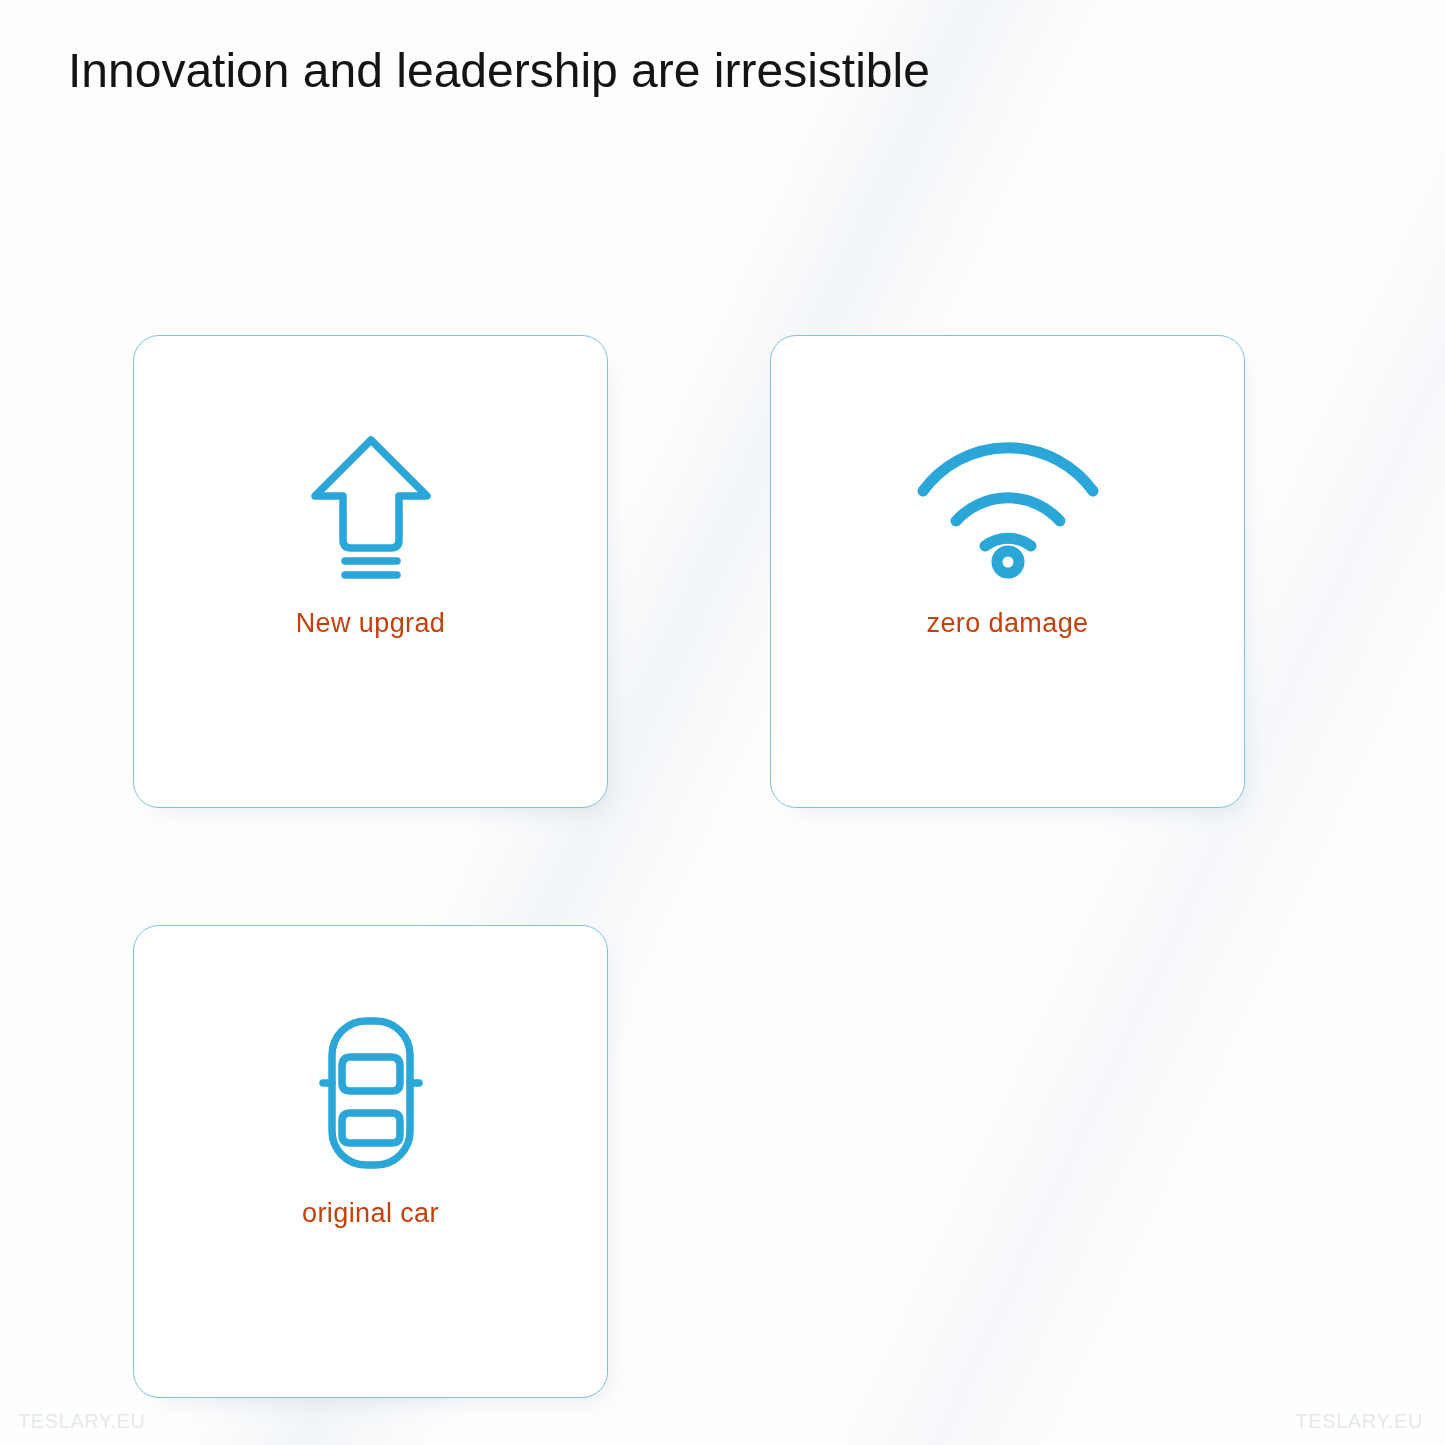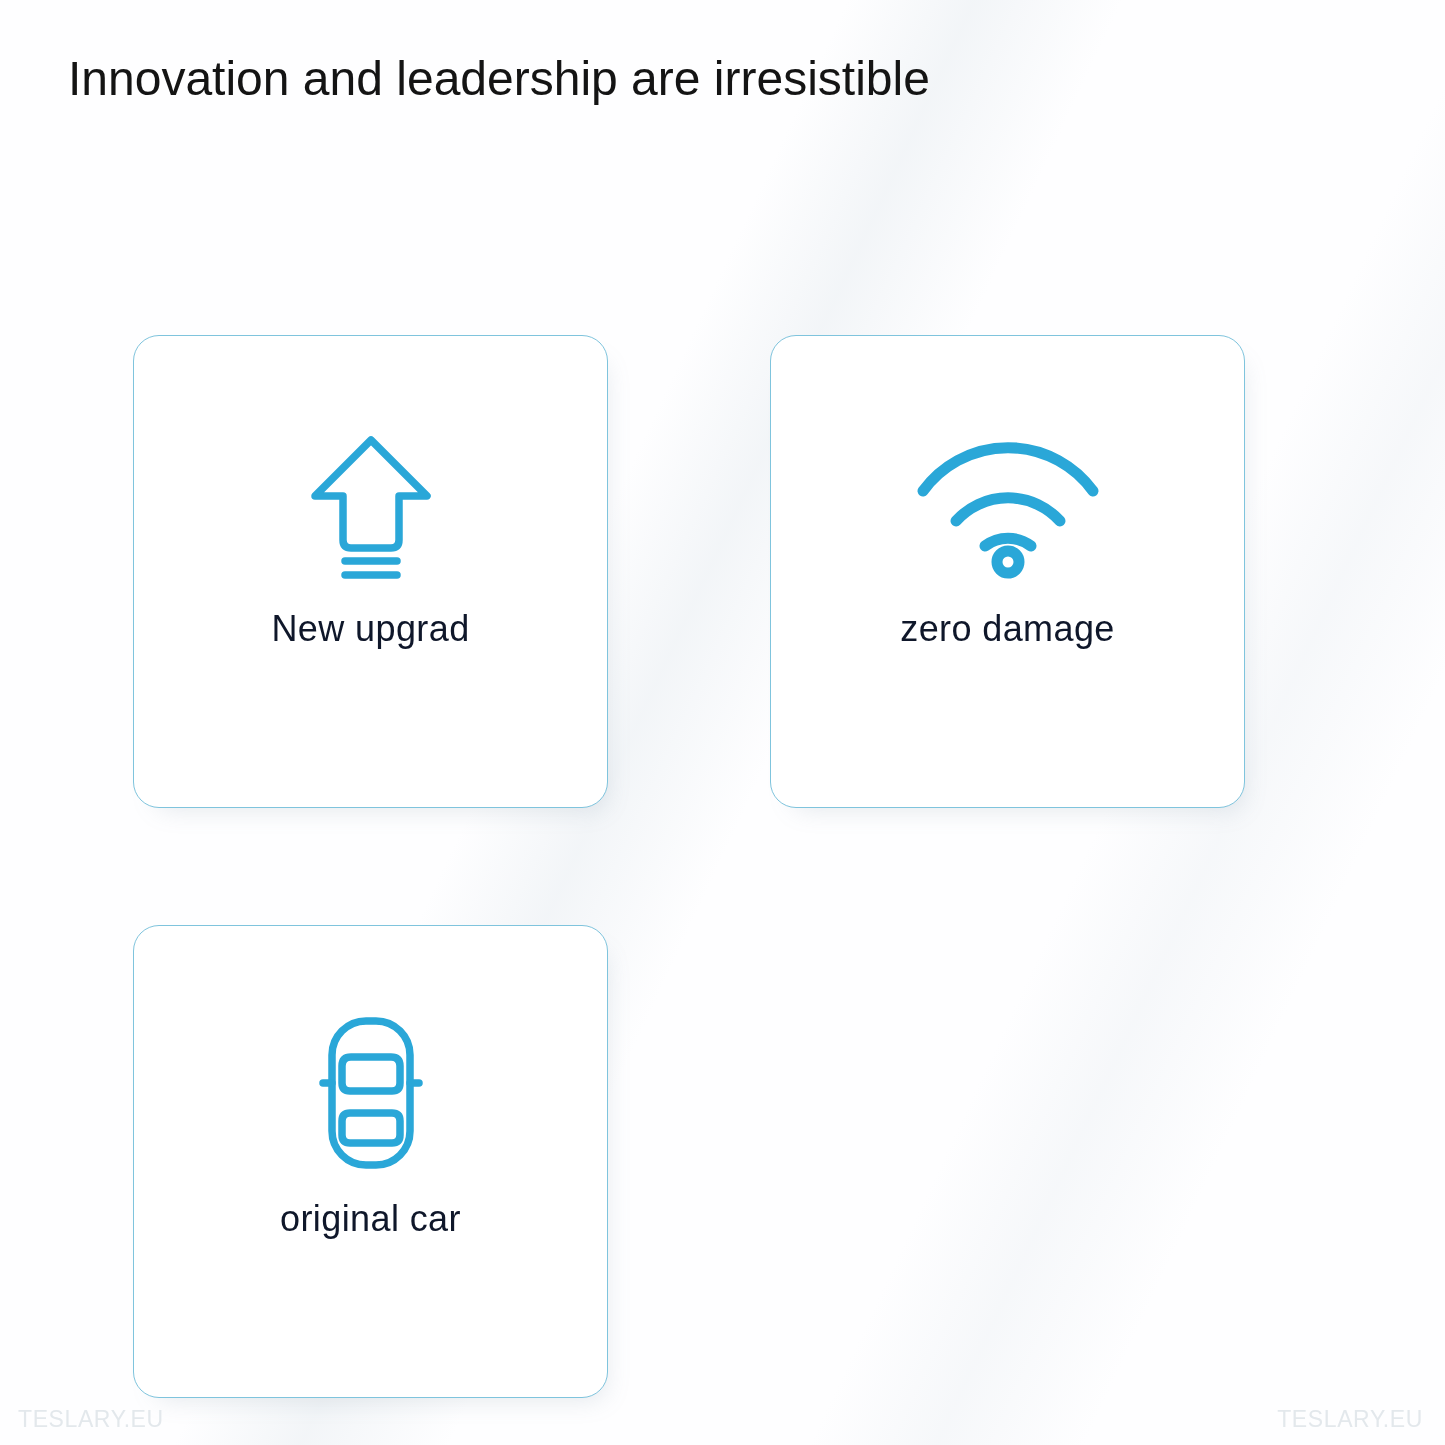--- a/index.html
+++ b/index.html
@@ -42,21 +42,21 @@
     font-size: 78px;
     font-weight: 700;
     line-height: 0.97;
     letter-spacing: -1px;
     color: #111111;
     white-space: nowrap;
     font-stretch: condensed;
   }
   .headline-2 { margin-top: 4px; }
   .subhead {
-    margin-top: 20px;
+    margin-top: 12px;
     font-size: 48px;
     font-weight: 400;
     line-height: 1.05;
     color: #141414;
     white-space: nowrap;
   }
 
   
   .grid {
     position: absolute;
@@ -88,35 +88,35 @@
     align-items: center;
   }
   .icon-box {
     height: 150px;
     display: flex;
     align-items: center;
     justify-content: center;
   }
   .card-label {
     margin-top: 30px;
-    font-size: 36px;
+    font-size: 27px;
     font-weight: 400;
-    color: #0f172a;
+    color: #c2410c;
     letter-spacing: .4px;
     text-align: center;
     white-space: nowrap;
   }
 
   svg { display: block; overflow: visible; }
 
   
   .watermark {
     position: absolute;
     bottom: 12px;
-    font-size: 23px;
+    font-size: 20px;
     letter-spacing: .6px;
     color: #e3e8ec;
     font-family: "Liberation Sans", sans-serif;
     white-space: nowrap;
   }
   .watermark-left  { left: 18px; }
   .watermark-right { right: 22px; }
 </style>
 </head>
 <body>

